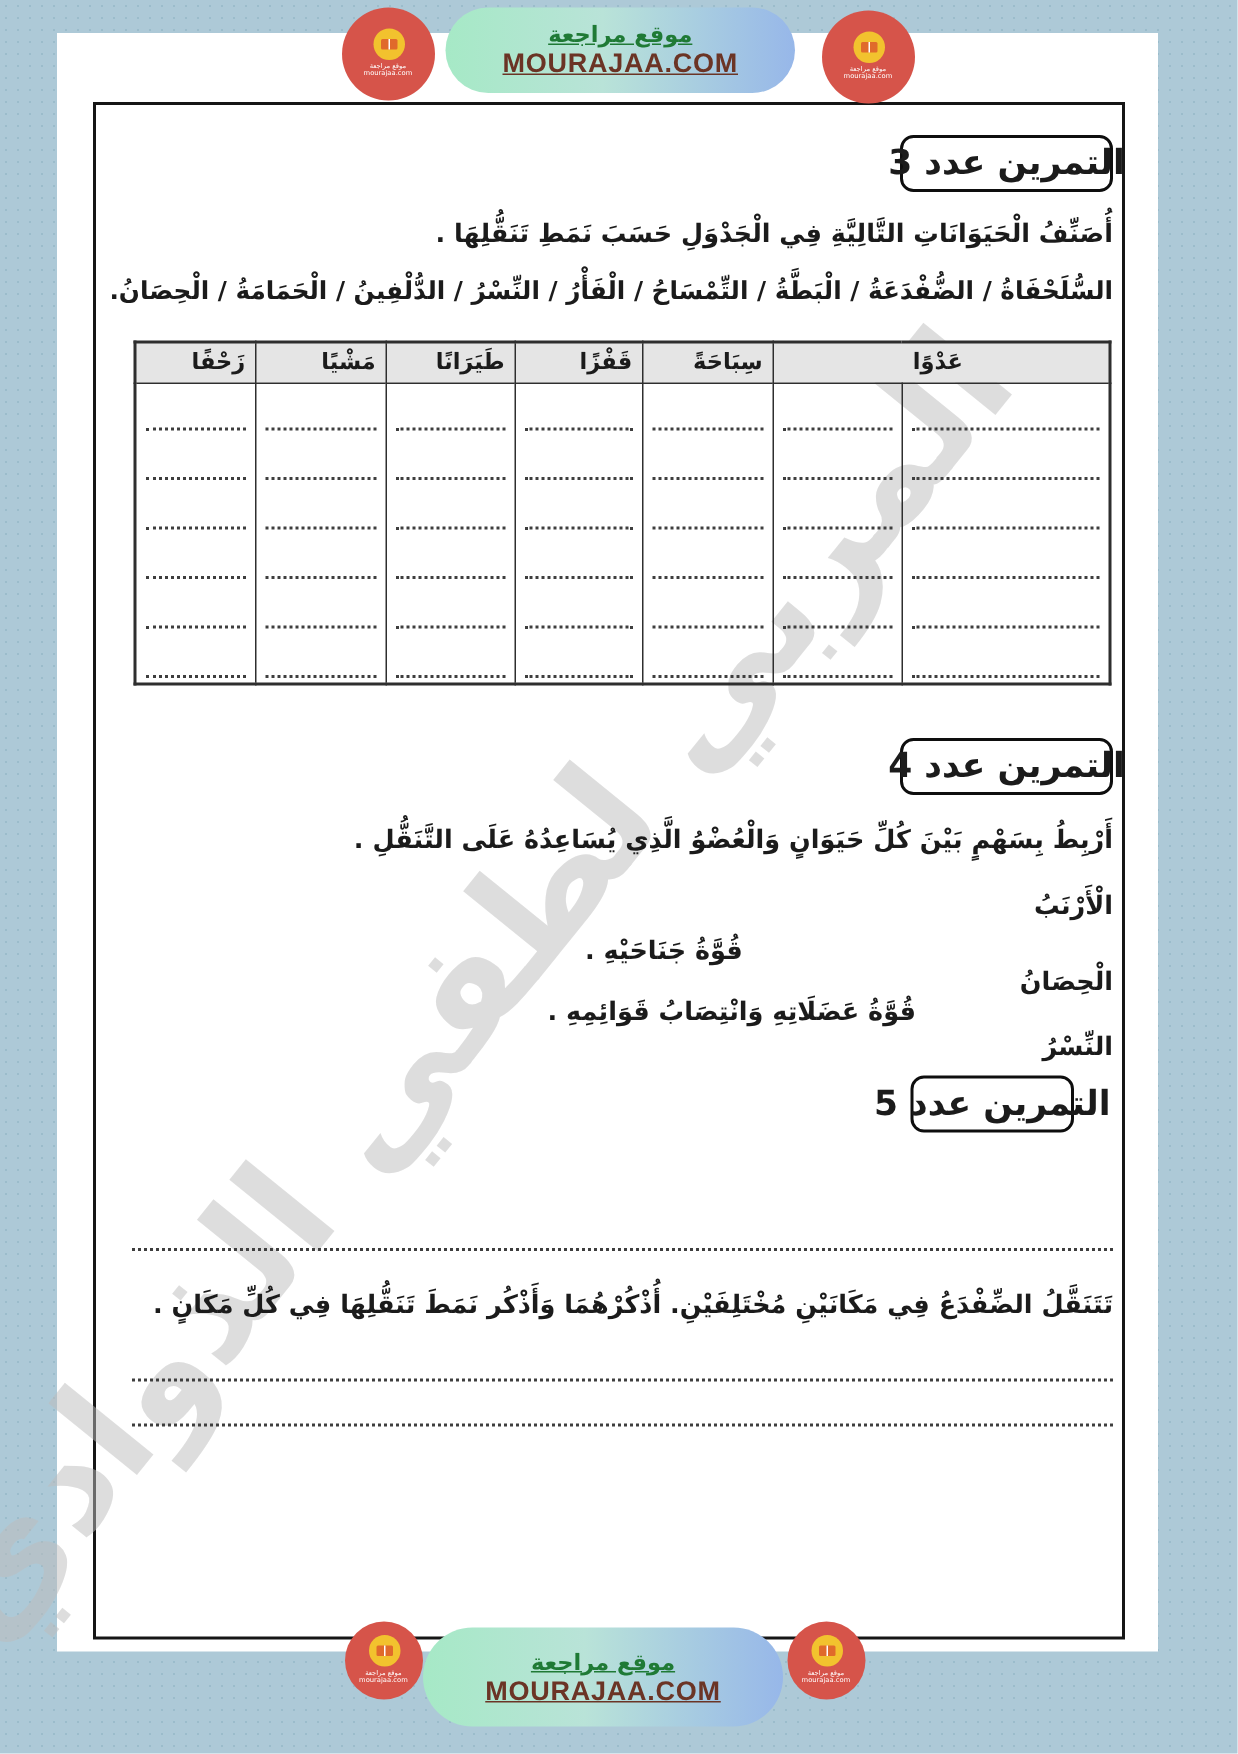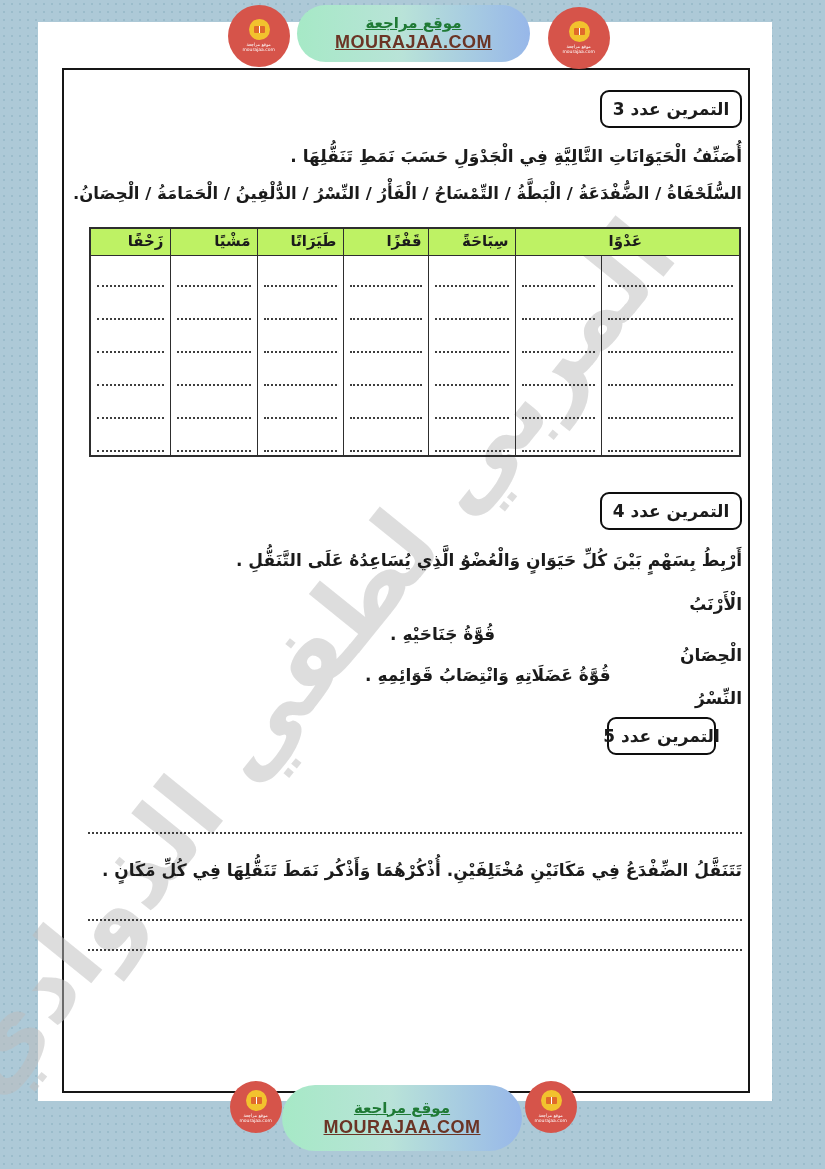--- a/index.html
+++ b/index.html
@@ -22,30 +22,30 @@
     transform:rotate(-51deg); pointer-events:none;
   }
 
   .content { position:absolute; inset:0; z-index:4; color:#1b1b1b; }
   .ar { direction:rtl; font-weight:bold; }
 
   .ex-box {
     position:absolute; background:#fff;
     border:2.5px solid #0e0e0e; border-radius:9px;
     display:flex; align-items:center; justify-content:center;
-    font-size:17px; font-weight:bold; direction:rtl; white-space:nowrap;
+    font-size:23px; font-weight:bold; direction:rtl; white-space:nowrap;
   }
   .line { position:absolute; white-space:nowrap; font-size:17px; line-height:30px; }
 
   
   table.sort-table { position:absolute; left:89px; top:227px; width:650px; border-collapse:collapse; direction:rtl; table-layout:fixed; }
   table.sort-table, table.sort-table th, table.sort-table td { border:1.2px solid #2e2e2e; }
   table.sort-table { border-width:2px; }
   table.sort-table th {
-    background:#bef264; height:27px; font-size:15px; font-weight:bold;
+    background:#e5e5e5; height:27px; font-size:15px; font-weight:bold;
     text-align:right; padding:1px 6px 3px 2px; vertical-align:middle;
   }
   table.sort-table th.center { text-align:center; }
   table.sort-table td { vertical-align:top; padding:0; background:transparent; height:201px; }
   .dotline { height:33px; margin:0 6px; border-bottom:2.5px dotted #3e3e3e; }
   td .dotline:first-child { height:31px; }
 
   .answer-line { position:absolute; left:88px; width:654px; border-bottom:2.5px dotted #3e3e3e; height:0; }
 
   

